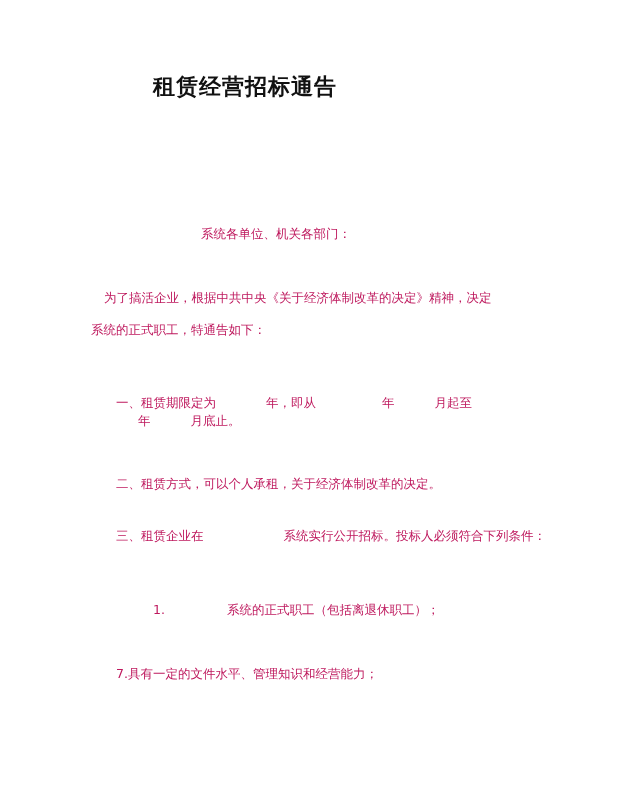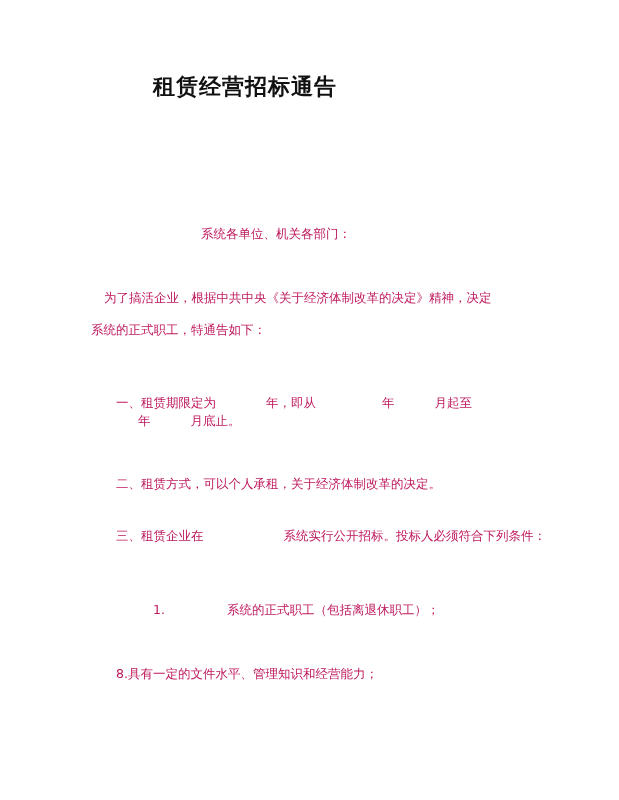--- a/index.html
+++ b/index.html
@@ -32,14 +32,14 @@
   <div class="line" style="left:116px; top:476px;">二、租赁方式，可以个人承租，关于经济体制改革的决定。</div>
 
   <div class="line" style="left:116px; top:528px;">
     <span>三、租赁企业在</span><span class="gap" style="width:80px"></span><span>系统实行公开招标。投标人必须符合下列条件：</span>
   </div>
 
   <div class="line" style="left:116px; top:602px;margin-left:37px;">
     <span>1.</span><span class="gap" style="width:62px"></span><span>系统的正式职工（包括离退休职工）；</span>
   </div>
 
-  <div class="line" style="left:116px; top:666px;">8.具有一定的文件水平、管理知识和经营能力；</div>
+  <div class="line" style="left:116px; top:666px;">7.具有一定的文件水平、管理知识和经营能力；</div>
 </div>
 
 </body></html>

